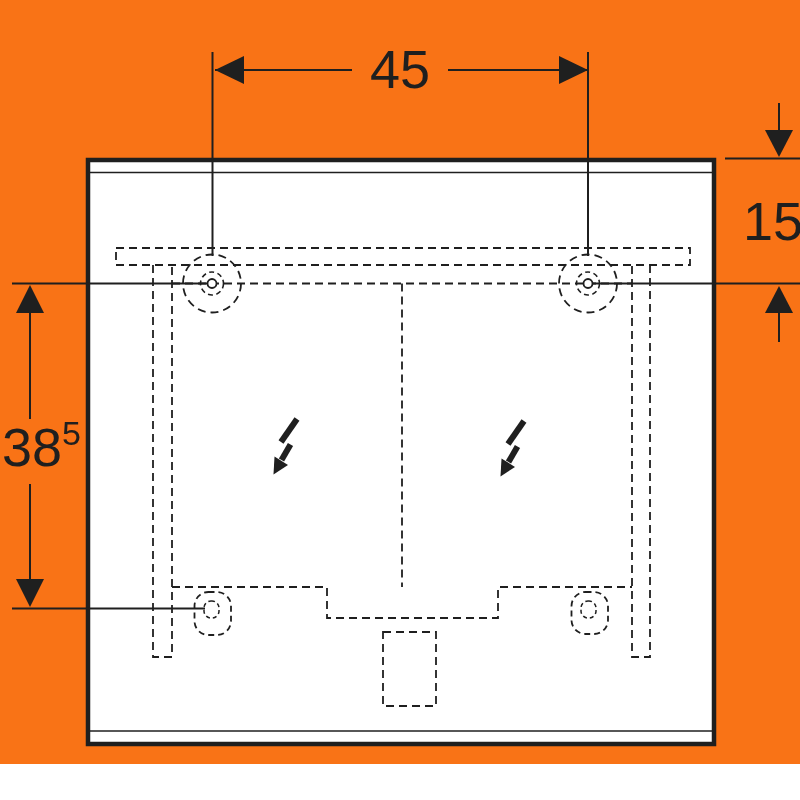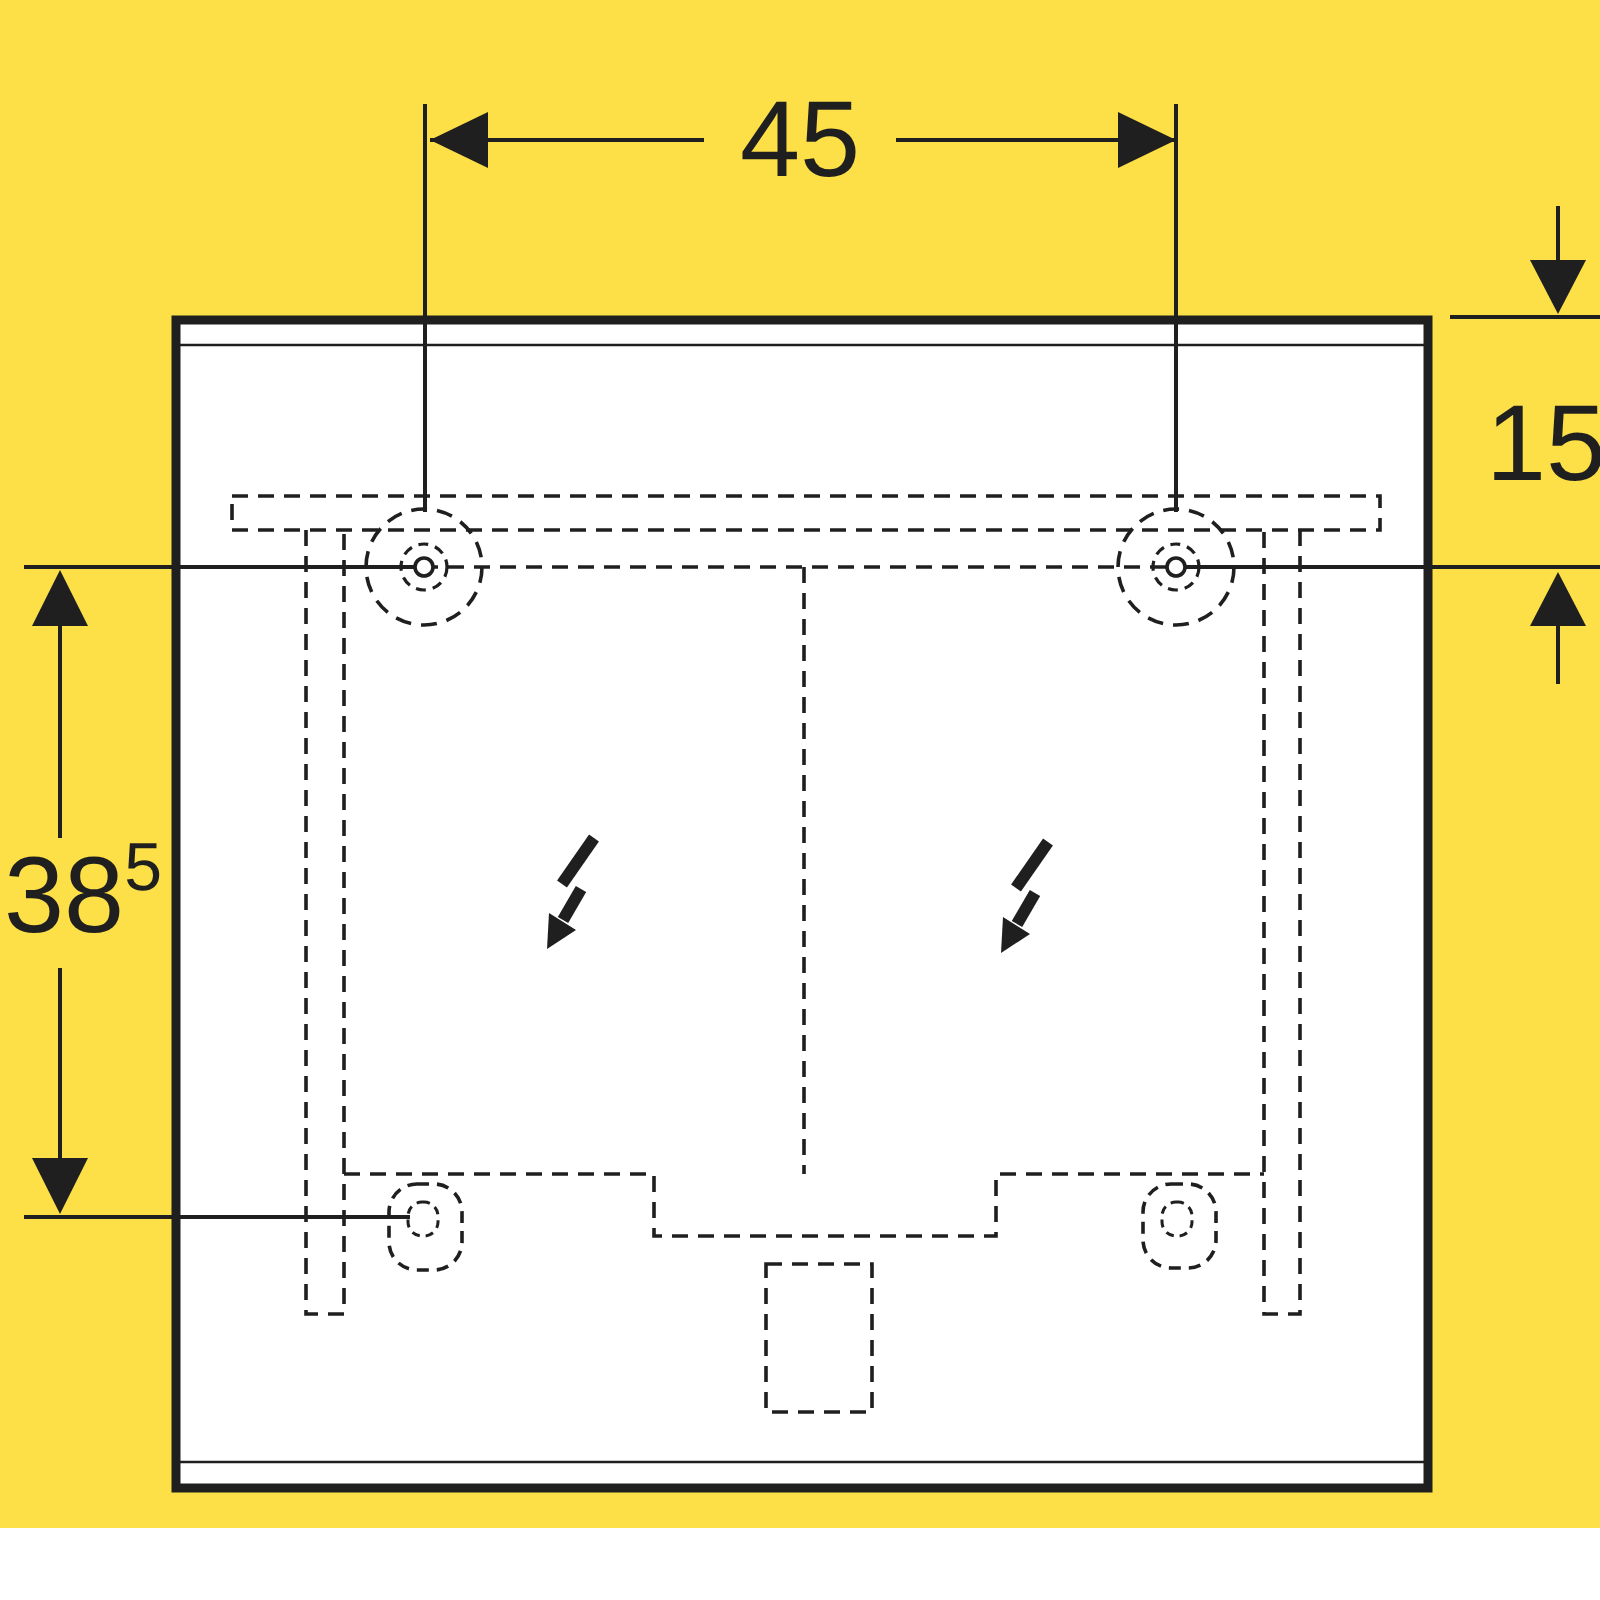--- a/index.html
+++ b/index.html
@@ -1,18 +1,18 @@
 <!DOCTYPE html>
 <html style="--lc: #1f1f1f;"><head>
 <meta charset="utf-8">
 <style>
   :root { --lc: #1f1f1f; }
   html,body { margin:0; padding:0; background:#ffffff; }
   .stage {
-    position:relative; width:800px; height:764px; background:#fde047;
+    position:relative; width:800px; height:764px; background:#f97316;
     font-family:"Liberation Sans", sans-serif; overflow:hidden;
   }
   svg { display:block; }
   
   .ln   { stroke:var(--lc); fill:none; stroke-width:2;   stroke-linecap:butt; }
   .thick{ stroke:var(--lc); fill:#ffffff; stroke-width:4.5; }
   .thin { stroke:var(--lc); fill:none; stroke-width:1.3; }
   
   .d8 { stroke:var(--lc); fill:none; stroke-width:1.8; stroke-dasharray:8 5; }
   .d6 { stroke:var(--lc); fill:none; stroke-width:1.8; stroke-dasharray:6 4; }

